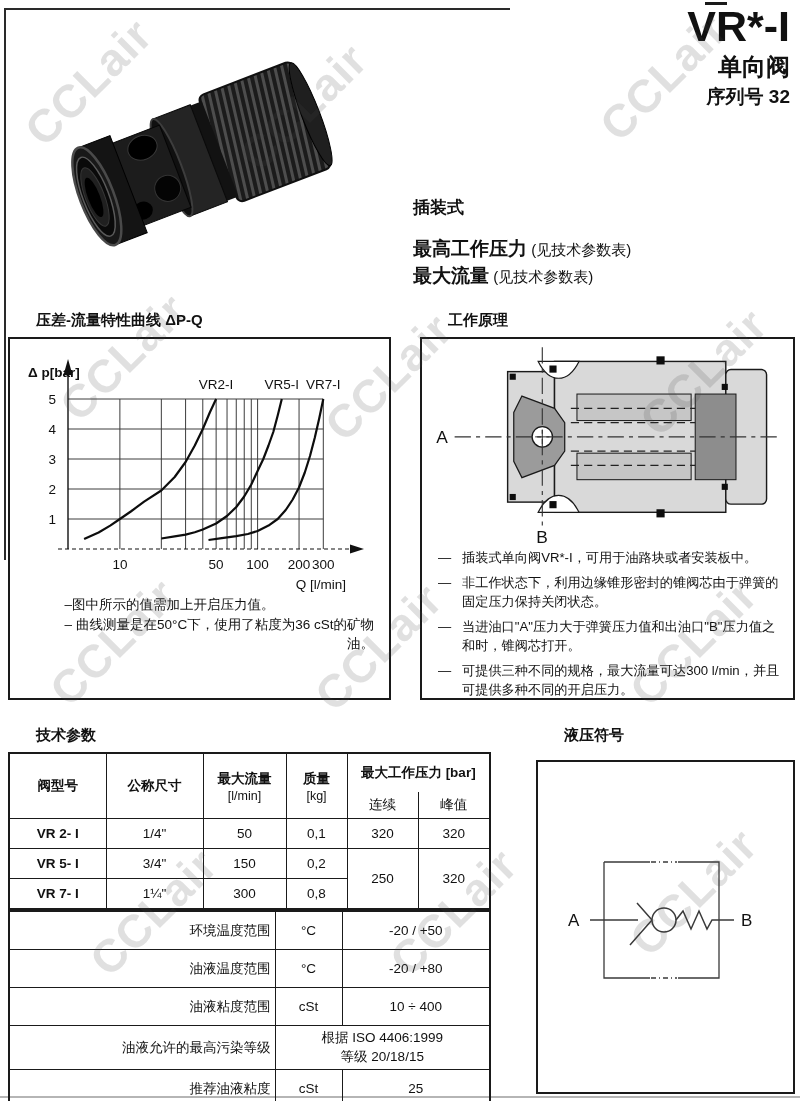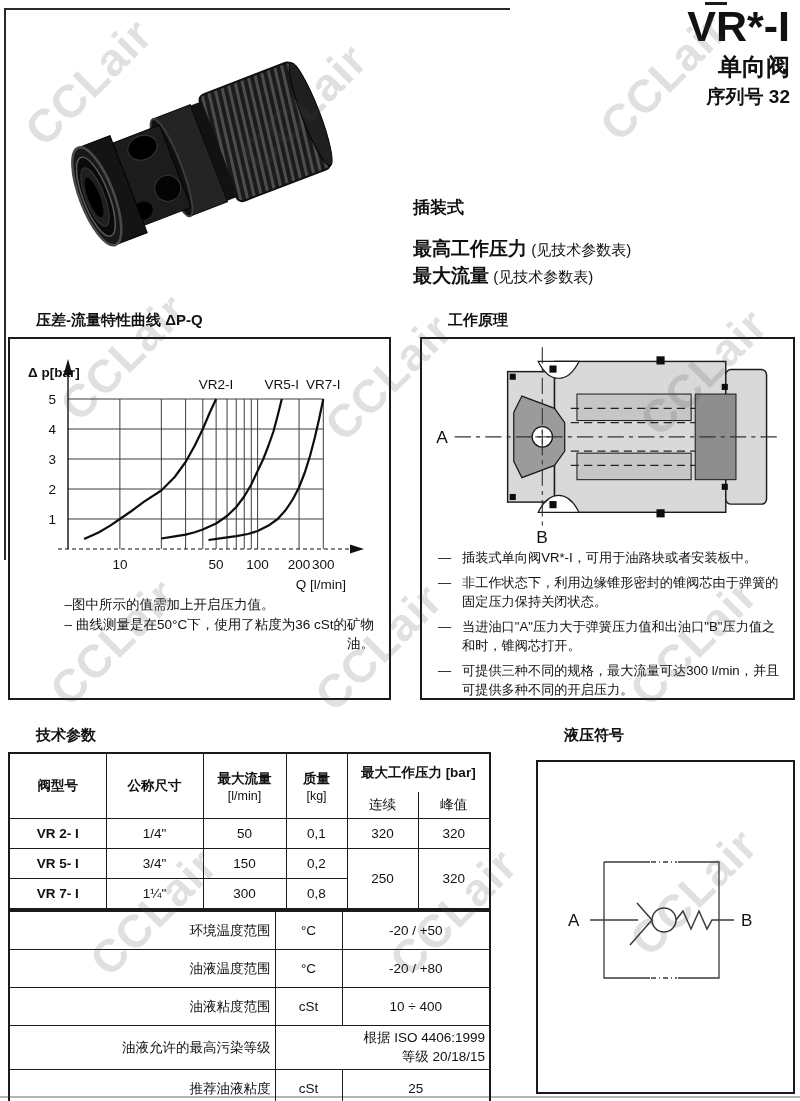--- a/index.html
+++ b/index.html
@@ -52,21 +52,21 @@
   .t2{border:2px solid #1a1a1a;}
   .t1 .grp{border-bottom:none;font-weight:bold;}
   .t1 .sub{border-top:none;height:22px;}
   .t1 .h1 td{height:34px;font-weight:bold;}
   .t1 .unit{font-weight:normal;font-size:12.5px;display:block;margin-top:1px;}
   .t1 .dr td{height:25px;}
   .t1 .model{font-weight:bold;}
   .t2 td{height:33px;}
   .t2 .lbl{text-align:right;padding-left:14px;}
   .t2 .iso td{height:39px;}
-  .t2 .two-line span{display:block;line-height:1.35;text-align:right;}
+  .t2 .two-line span{display:block;line-height:1.35;}
   
   svg text{font-family:"Liberation Sans","DejaVu Sans",sans-serif;fill:#111;}
   .z{z-index:2;}
 </style>
 </head>
 <body>
 
 <div class="page">
 
   <span class="wm" style="left:10px;top:55px">CCLair</span>

